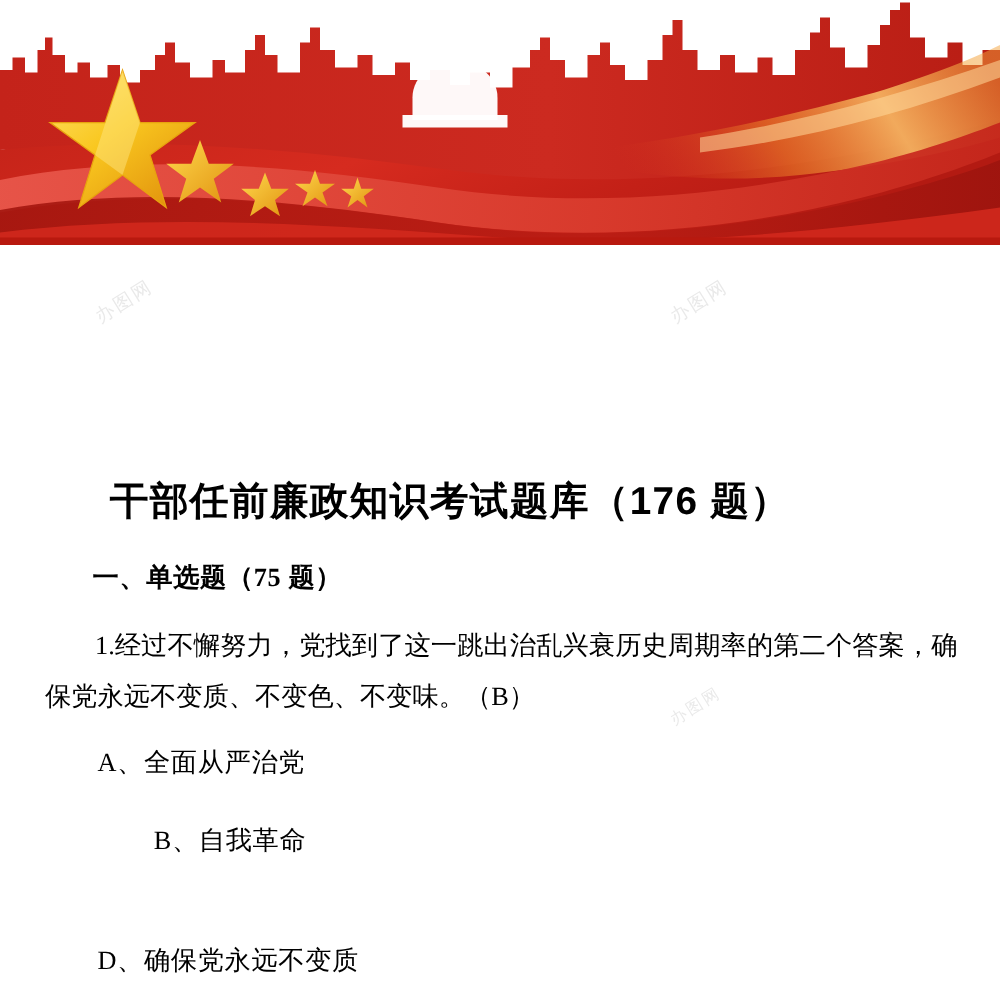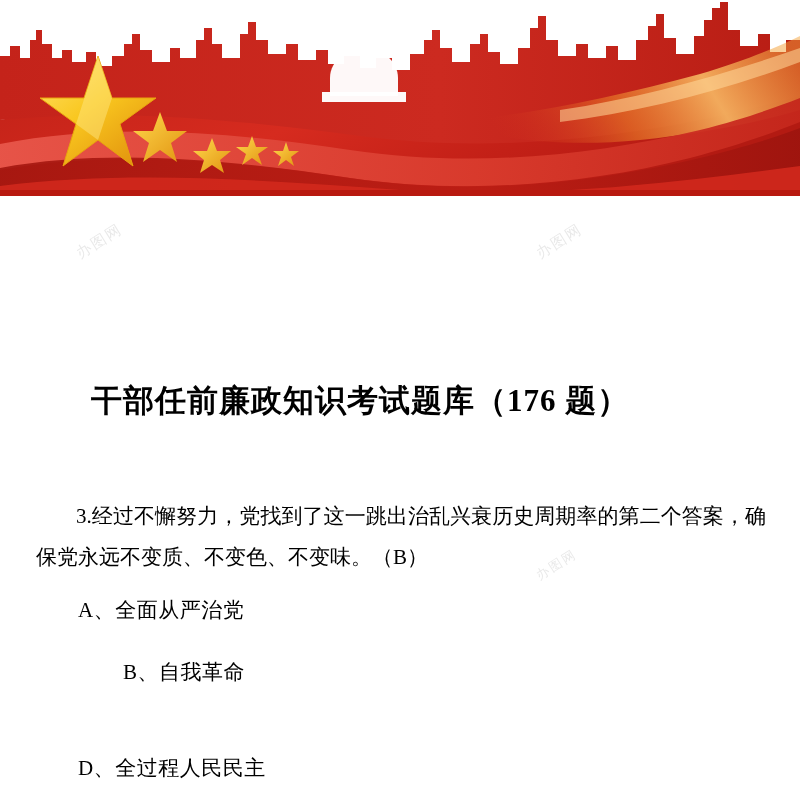--- a/index.html
+++ b/index.html
@@ -38,21 +38,21 @@
   #doc-title {
     position: absolute;
     left: 0;
     top: 184px;
     width: 720px;
     text-align: center;
     font-size: 31px;
     font-weight: bold;
     letter-spacing: 1px;
     color: #000000;
-    font-family: Liberation Serif, serif;
+    font-family: Liberation Sans, sans-serif;
   }
 
   #section-heading {
     position: absolute;
     left: 74px;
     top: 252px;
     font-size: 21px;
     font-weight: bold;
     color: #000000;
     letter-spacing: 0.5px;
@@ -197,23 +197,24 @@
         <polygon points="286,142 289,151 299,151 291,157 294,166 286,160 278,166 281,157 273,151 283,151" fill="url(#gStarSmall)"></polygon>
       </g>
     </g>
   </svg>
 </div>
 
 <div id="doc">
 
   <div id="doc-title">干部任前廉政知识考试题库（176 题）</div>
 
-
-  <div id="question-block">3.经过不懈努力，党找到了这一跳出治乱兴衰历史周期率的第二个答案，确保党永远不变质、不变色、不变味。（B）</div>
+  <div id="section-heading">一、单选题（75 题）</div>
+
+  <div id="question-block">1.经过不懈努力，党找到了这一跳出治乱兴衰历史周期率的第二个答案，确保党永远不变质、不变色、不变味。（B）</div>
 
   <div class="option" id="opt-0">A、全面从严治党</div>
   <div class="option" id="opt-1">B、自我革命</div>
-  <div class="option" id="opt-3">D、全过程人民民主</div>
+  <div class="option" id="opt-3">D、确保党永远不变质</div>
 </div>
 
 <div class="wm" id="wm1">办图网</div>
 <div class="wm" id="wm2">办图网</div>
 <div class="wm small" id="wm3">办图网</div>
 
 </body></html>

